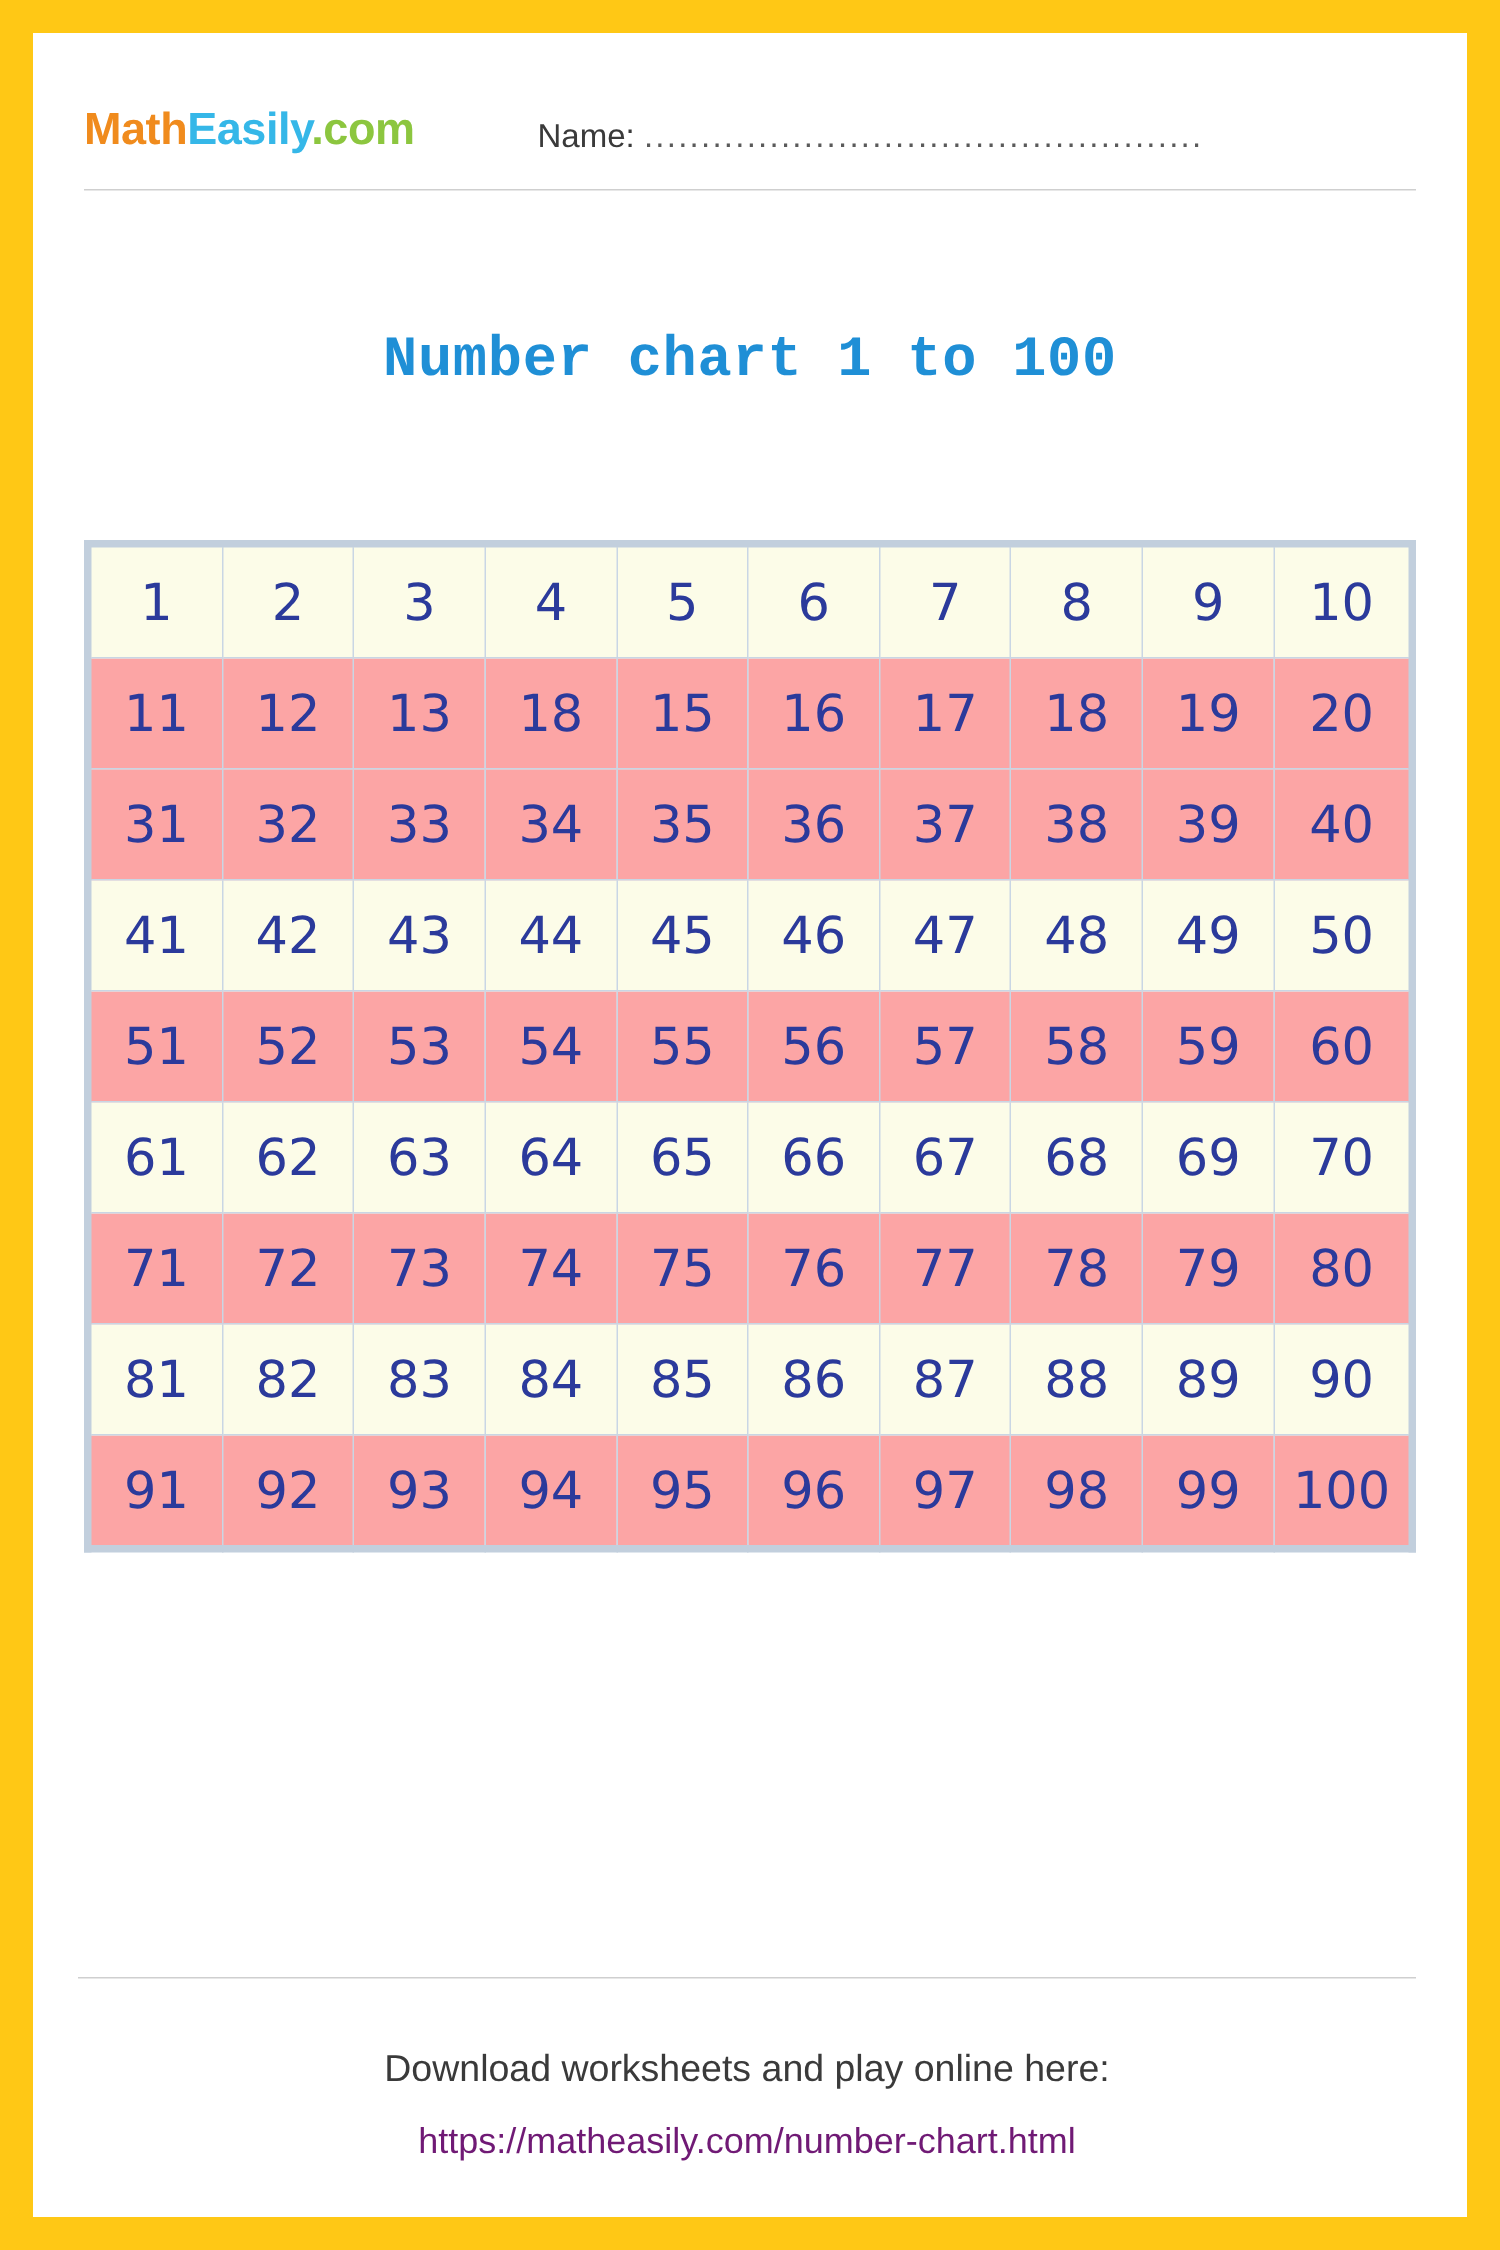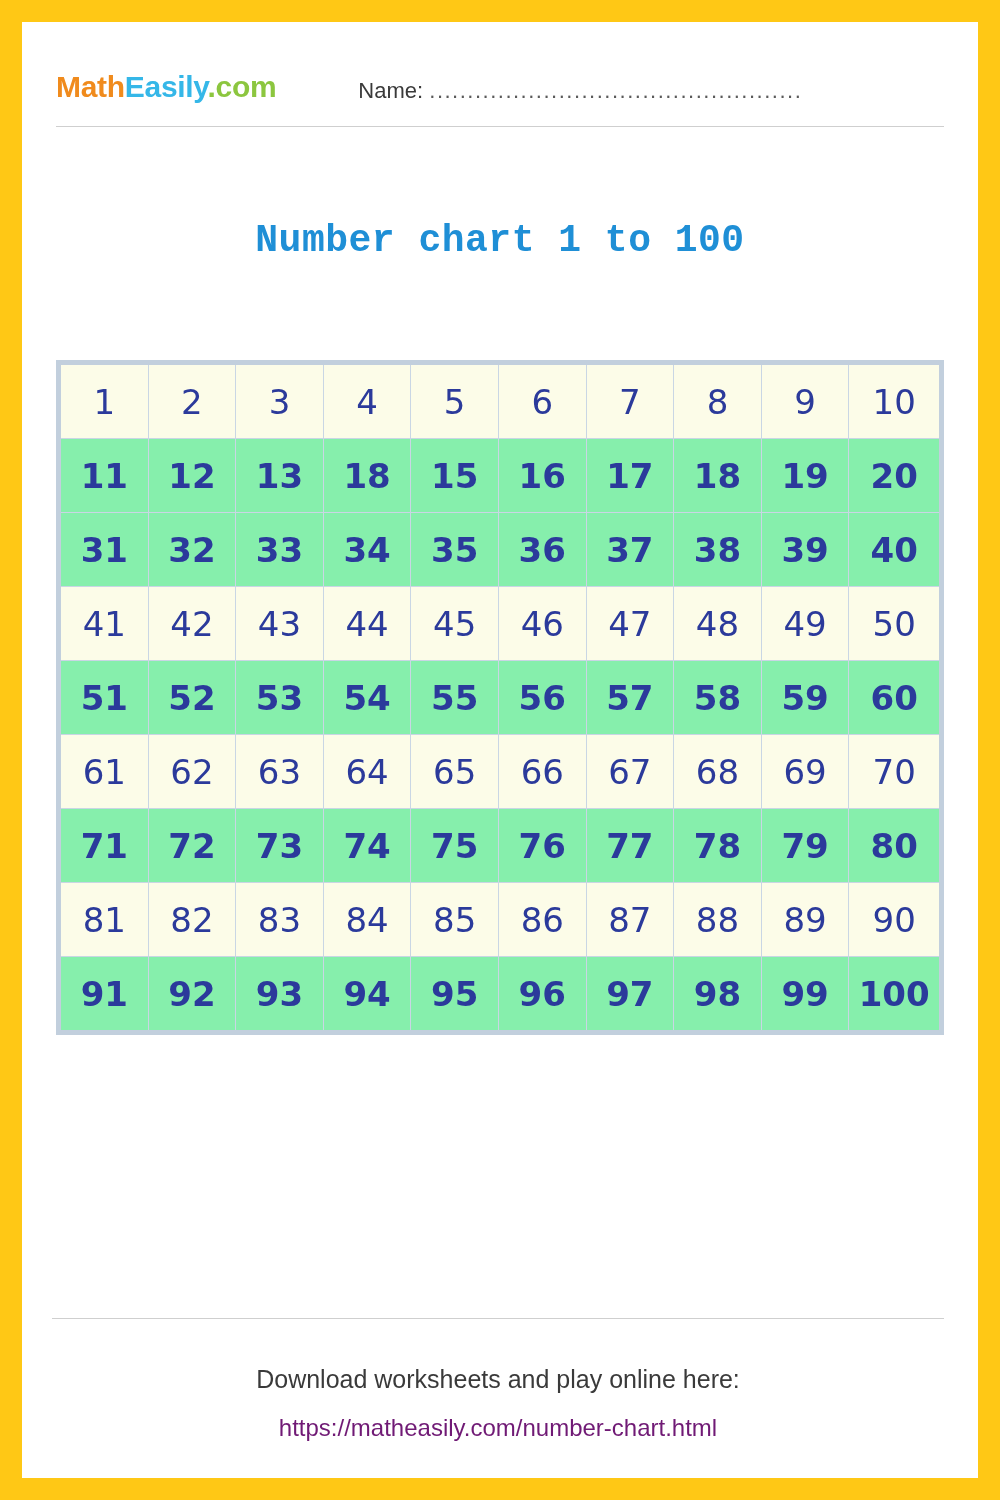--- a/index.html
+++ b/index.html
@@ -86,21 +86,21 @@
     width: 90px;
     height: 71px;
     text-align: center;
     vertical-align: middle;
     border: 1px solid #c9d6e4;
     font-size: 34px;
     color: #2b3a9b;
     font-family: "DejaVu Sans", sans-serif;
   }
   td.row-odd { background: #fcfce8; }
-  td.row-even { background: #86efac; font-weight: bold; }
+  td.row-even { background: #fca5a5; }
 
   
   .footer {
     position: absolute;
     left: 30px;
     right: 34px;
     bottom: 36px;
   }
   .footer-rule {
     border-top: 1px solid #cfcfcf;

